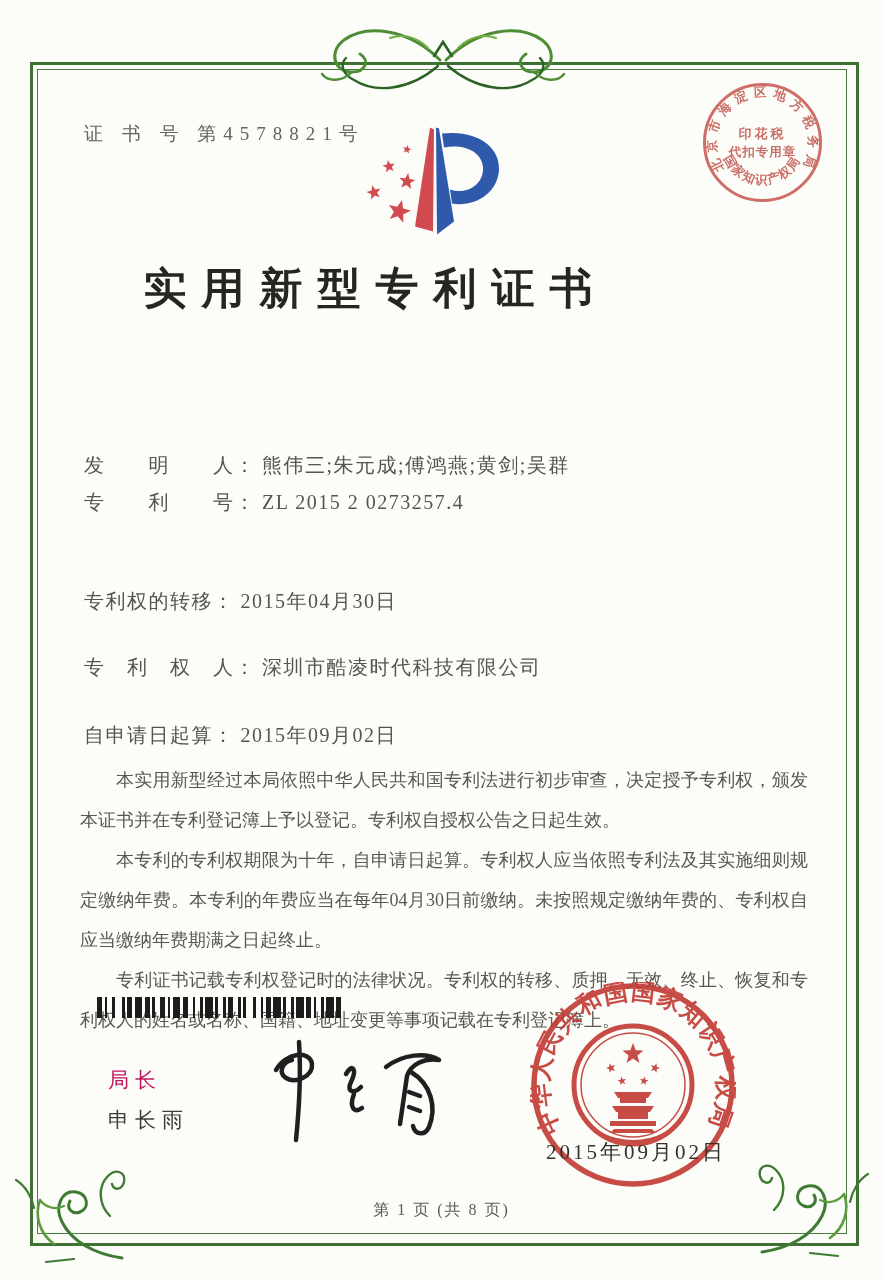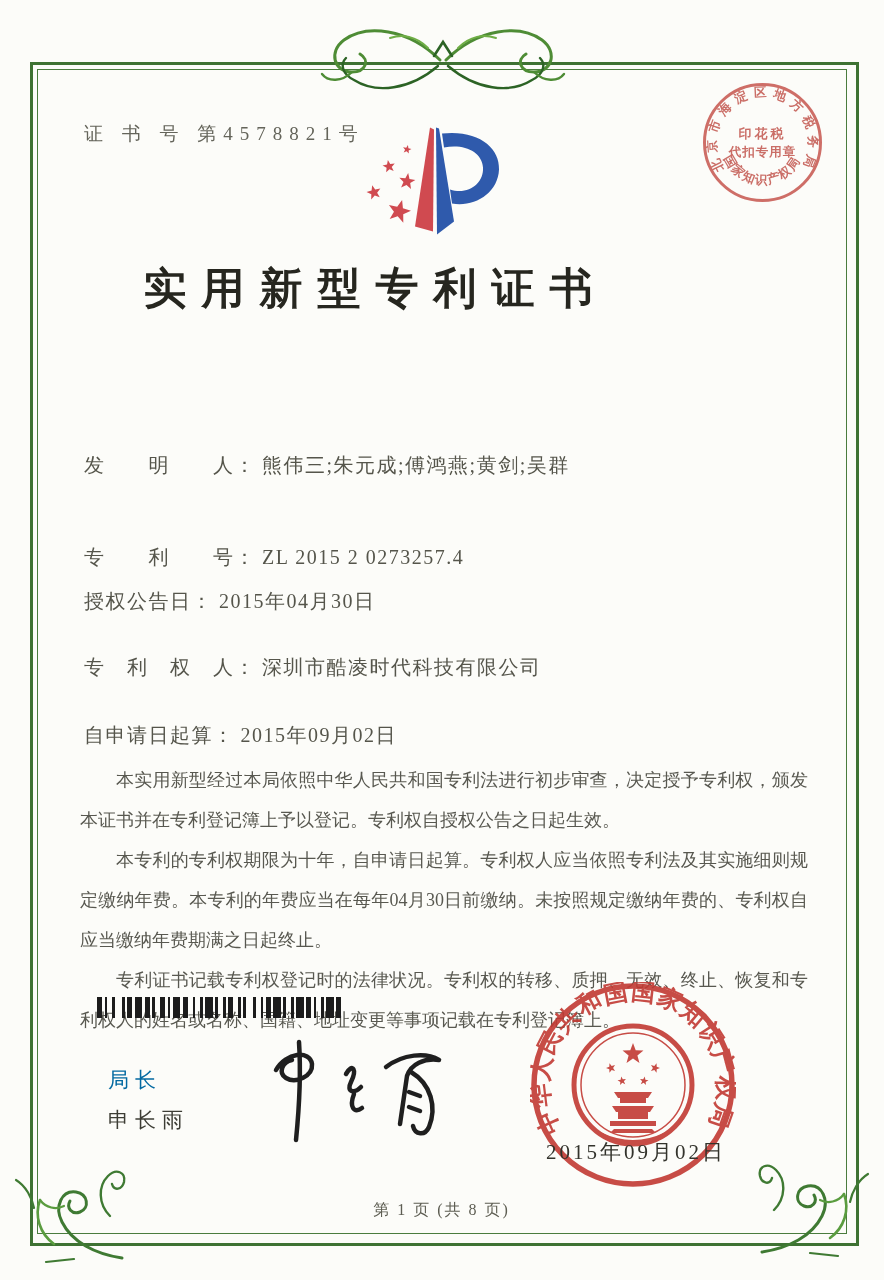--- a/index.html
+++ b/index.html
@@ -16,30 +16,30 @@
   #logo{left:358px;top:118px;width:150px;height:128px;}
 
   #tax-stamp{left:700px;top:80px;width:125px;height:125px;opacity:.82;}
 
   #title{left:0;top:260px;width:751px;text-align:center;font-size:43px;font-weight:600;
          color:#26261f;letter-spacing:15px;}
 
   .field{left:84px;width:720px;font-size:20px;color:#55554b;letter-spacing:1.5px;white-space:nowrap;}
   .field .lbl{display:inline-block;}
   .field .val{margin-left:6px;}
-  #f0{top:386px;} #f1{top:452px;} #f2{top:544px;} #f3{top:588px;} #f4{top:654px;} #f5{top:722px;}
+  #f0{top:386px;} #f1{top:452px;} #f2{top:489px;} #f3{top:588px;} #f4{top:654px;} #f5{top:722px;}
 
   #body-text{left:80px;top:760px;width:728px;font-size:18px;line-height:40px;
              color:#585850;text-align:justify;}
   #body-text p{margin:0;text-indent:2em;}
 
   #barcode{left:97px;top:997px;width:247px;height:21px;display:flex;}
   .bc-bar{background:#1c1c1c;} .bc-gap{background:transparent;}
 
-  #signoff-title{left:108px;top:1066px;font-size:21px;color:#0369a1;letter-spacing:6px;}
+  #signoff-title{left:108px;top:1066px;font-size:21px;color:#be185d;letter-spacing:6px;}
   #signoff-name{left:108px;top:1106px;font-size:21px;color:#3d3d35;letter-spacing:6px;}
   #signature{left:258px;top:1030px;width:195px;height:120px;}
 
   #office-seal{left:530px;top:982px;width:206px;height:206px;opacity:.9;z-index:2;}
   #issue-date{left:546px;top:1138px;font-size:21px;color:#33332c;letter-spacing:3px;z-index:3;}
 
   #page-footer{left:30px;top:1200px;width:823px;text-align:center;font-size:16px;
                color:#5d5d52;letter-spacing:2px;}
 
   #flourish-top{left:278px;top:20px;width:330px;height:84px;}
@@ -132,21 +132,21 @@
 
   <div class="abs" id="title">实用新型专利证书</div>
 
   <div class="abs field" id="f1">
     <span class="lbl">发　　明　　人：</span><span class="val">熊伟三;朱元成;傅鸿燕;黄剑;吴群</span>
   </div>
   <div class="abs field" id="f2">
     <span class="lbl">专　　利　　号：</span><span class="val">ZL 2015 2 0273257.4</span>
   </div>
   <div class="abs field" id="f3">
-    <span class="lbl">授权公告日：</span><span class="val">2015年04月30日</span>
+    <span class="lbl">专利权的转移：</span><span class="val">2015年04月30日</span>
   </div>
   <div class="abs field" id="f4">
     <span class="lbl">专　利　权　人：</span><span class="val">深圳市酷凌时代科技有限公司</span>
   </div>
   <div class="abs field" id="f5">
     <span class="lbl">自申请日起算：</span><span class="val">2015年09月02日</span>
   </div>
 
   <div class="abs" id="body-text">
     <p>本实用新型经过本局依照中华人民共和国专利法进行初步审查，决定授予专利权，颁发本证书并在专利登记簿上予以登记。专利权自授权公告之日起生效。</p>

